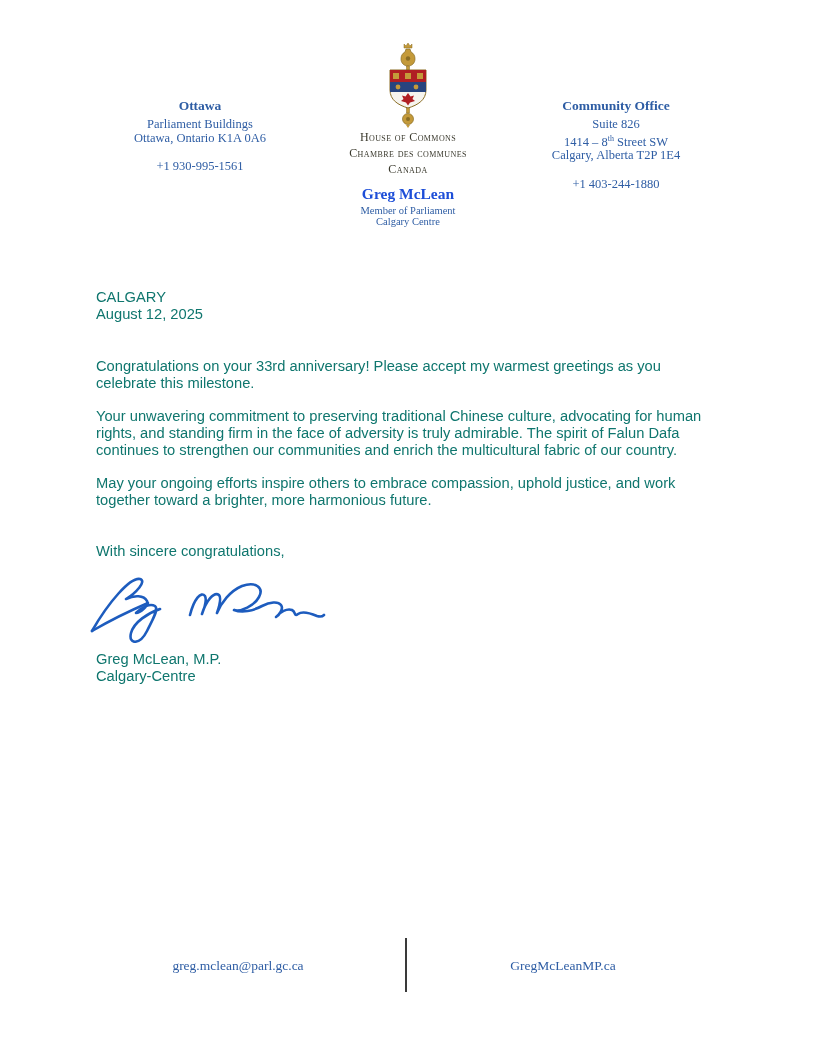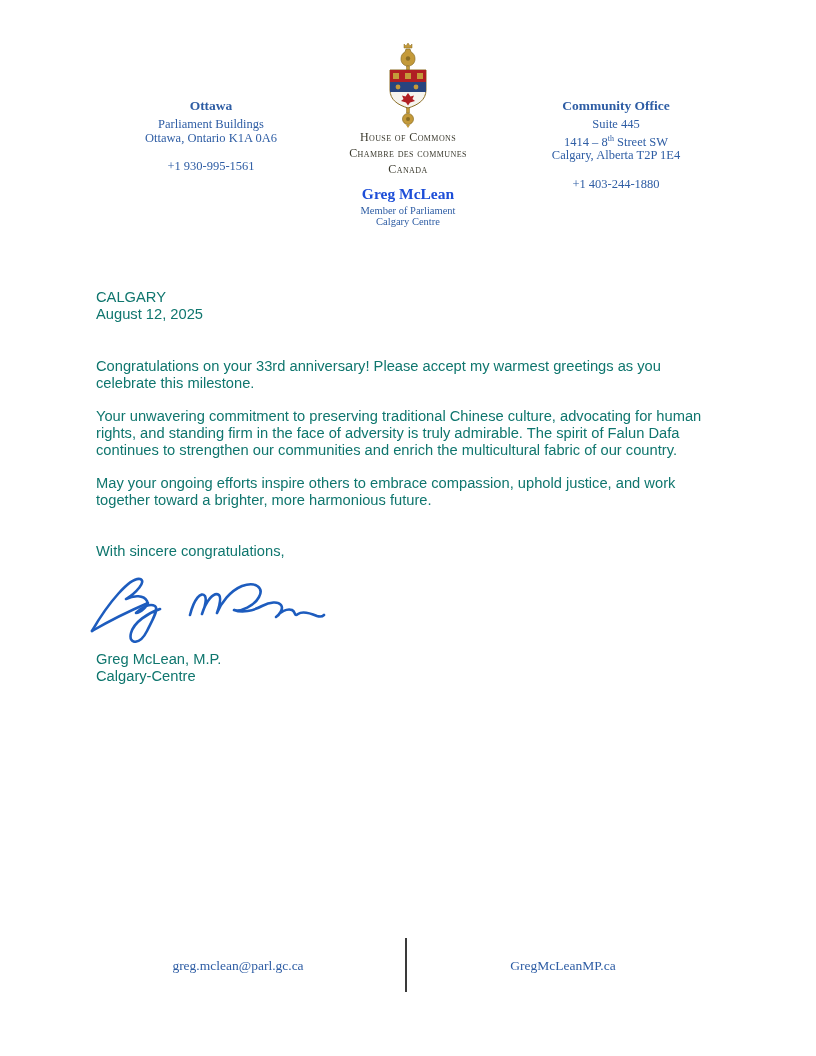--- a/index.html
+++ b/index.html
@@ -7,21 +7,21 @@
   .page {
     position:relative;
     width:816px; height:1056px;
     background:#ffffff;
     font-family:"Liberation Serif", serif;
     overflow:hidden;
   }
 
   
   .office { position:absolute; text-align:center; color:#2E5DA4; }
-  .office-left  { left:99px;  top:98px; width:224px; }
+  .office-left  { left:88px;  top:98px; width:224px; }
   .office-right { left:504px; top:98px; width:224px; }
   .office-title { font-weight:bold; font-size:13.5px; margin-bottom:4px; }
   .addr-line   { font-size:12.5px; line-height:13.5px; }
   .addr-line sup { font-size:8px; }
   .office-phone { font-size:12.5px; margin-top:14px; }
 
   .crest-block { position:absolute; left:338px; top:42px; width:140px; text-align:center; }
   .crest-svg { display:block; margin:0 auto; }
   .org-lines { margin-top:2px; color:#3b3a2e; font-size:12px; line-height:1.32;
                font-variant:small-caps; letter-spacing:0.4px; }
@@ -94,21 +94,21 @@
       <div>Chambre des communes</div>
       <div>Canada</div>
     </div>
     <div class="mp-name">Greg McLean</div>
     <div class="mp-role">Member of Parliament</div>
     <div class="mp-riding">Calgary Centre</div>
   </div>
 
   <div class="office office-right">
     <div class="office-title">Community Office</div>
-    <div class="addr-line">Suite 445</div>
+    <div class="addr-line">Suite 826</div>
     <div class="addr-line"><span>1414 – 8</span><sup>th</sup><span> Street SW</span></div>
     <div class="addr-line">Calgary, Alberta T2P 1E4</div>
     <div class="office-phone">+1 403-244-1880</div>
   </div>
 
   <div class="letter">
     <div>CALGARY</div>
     <div>August 12, 2025</div>
 
 

